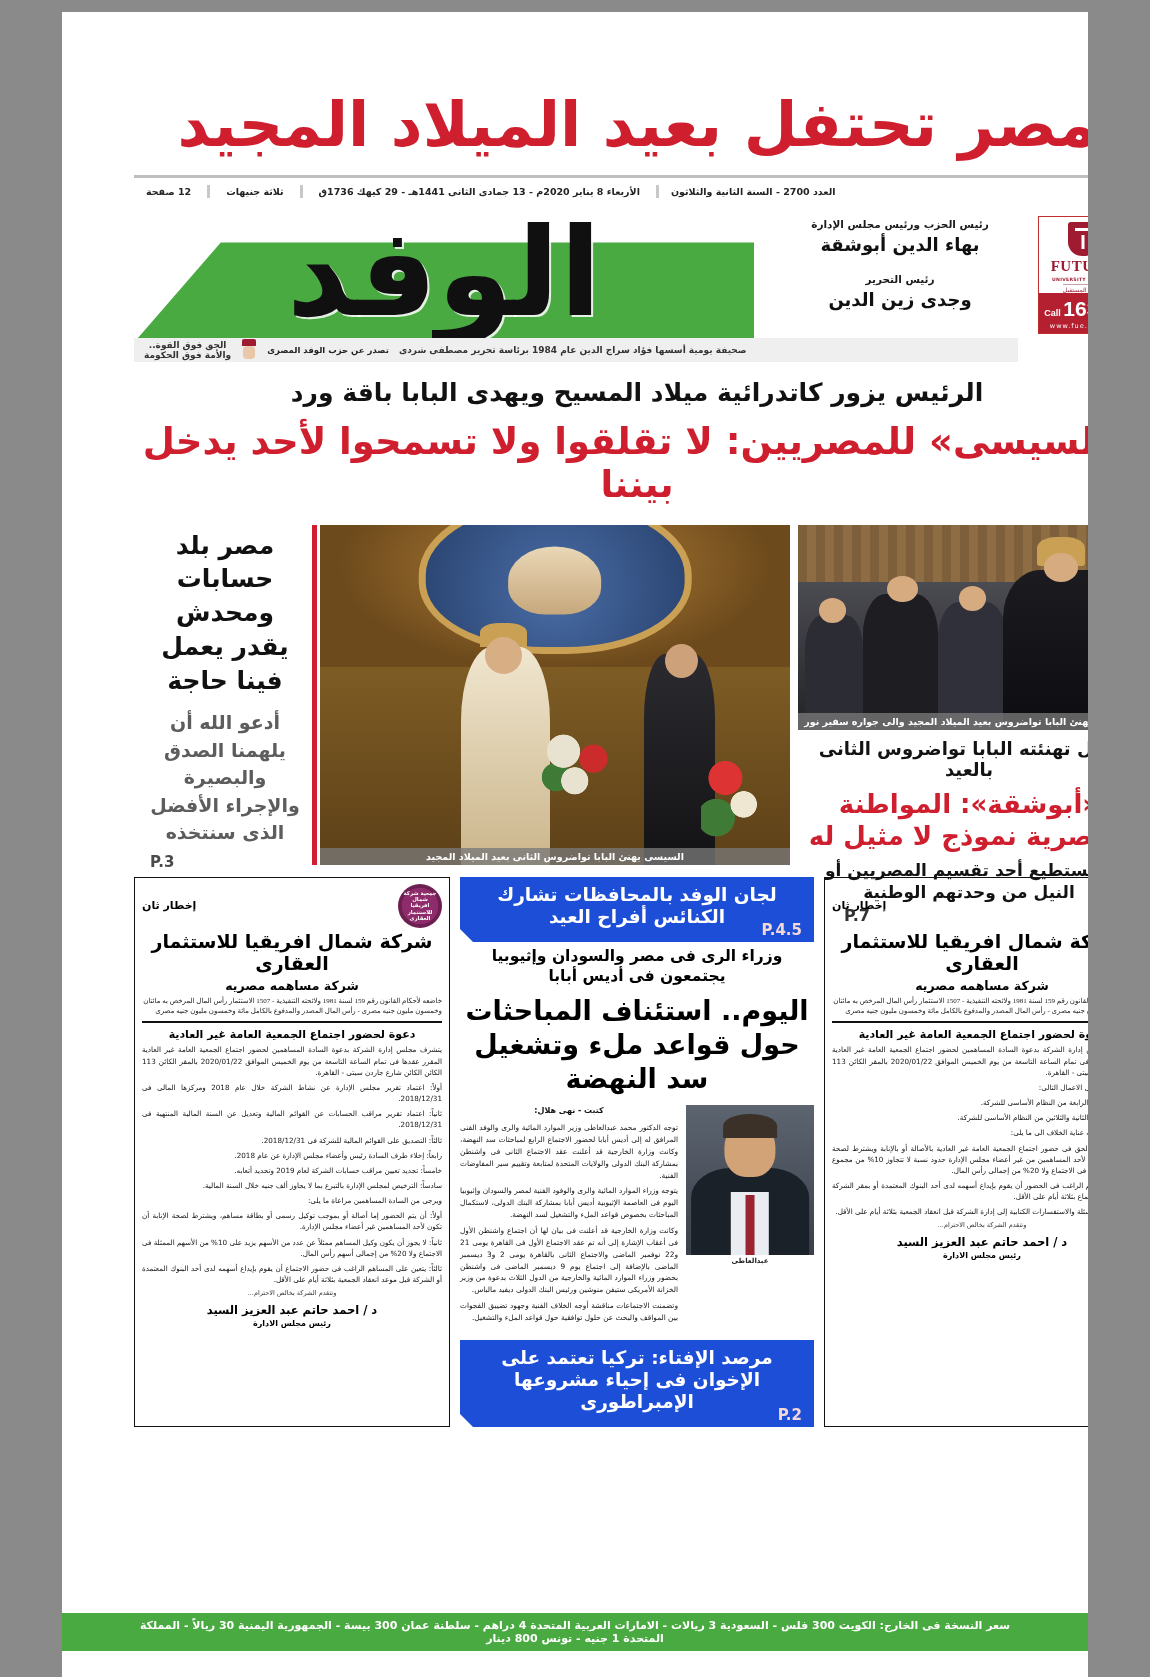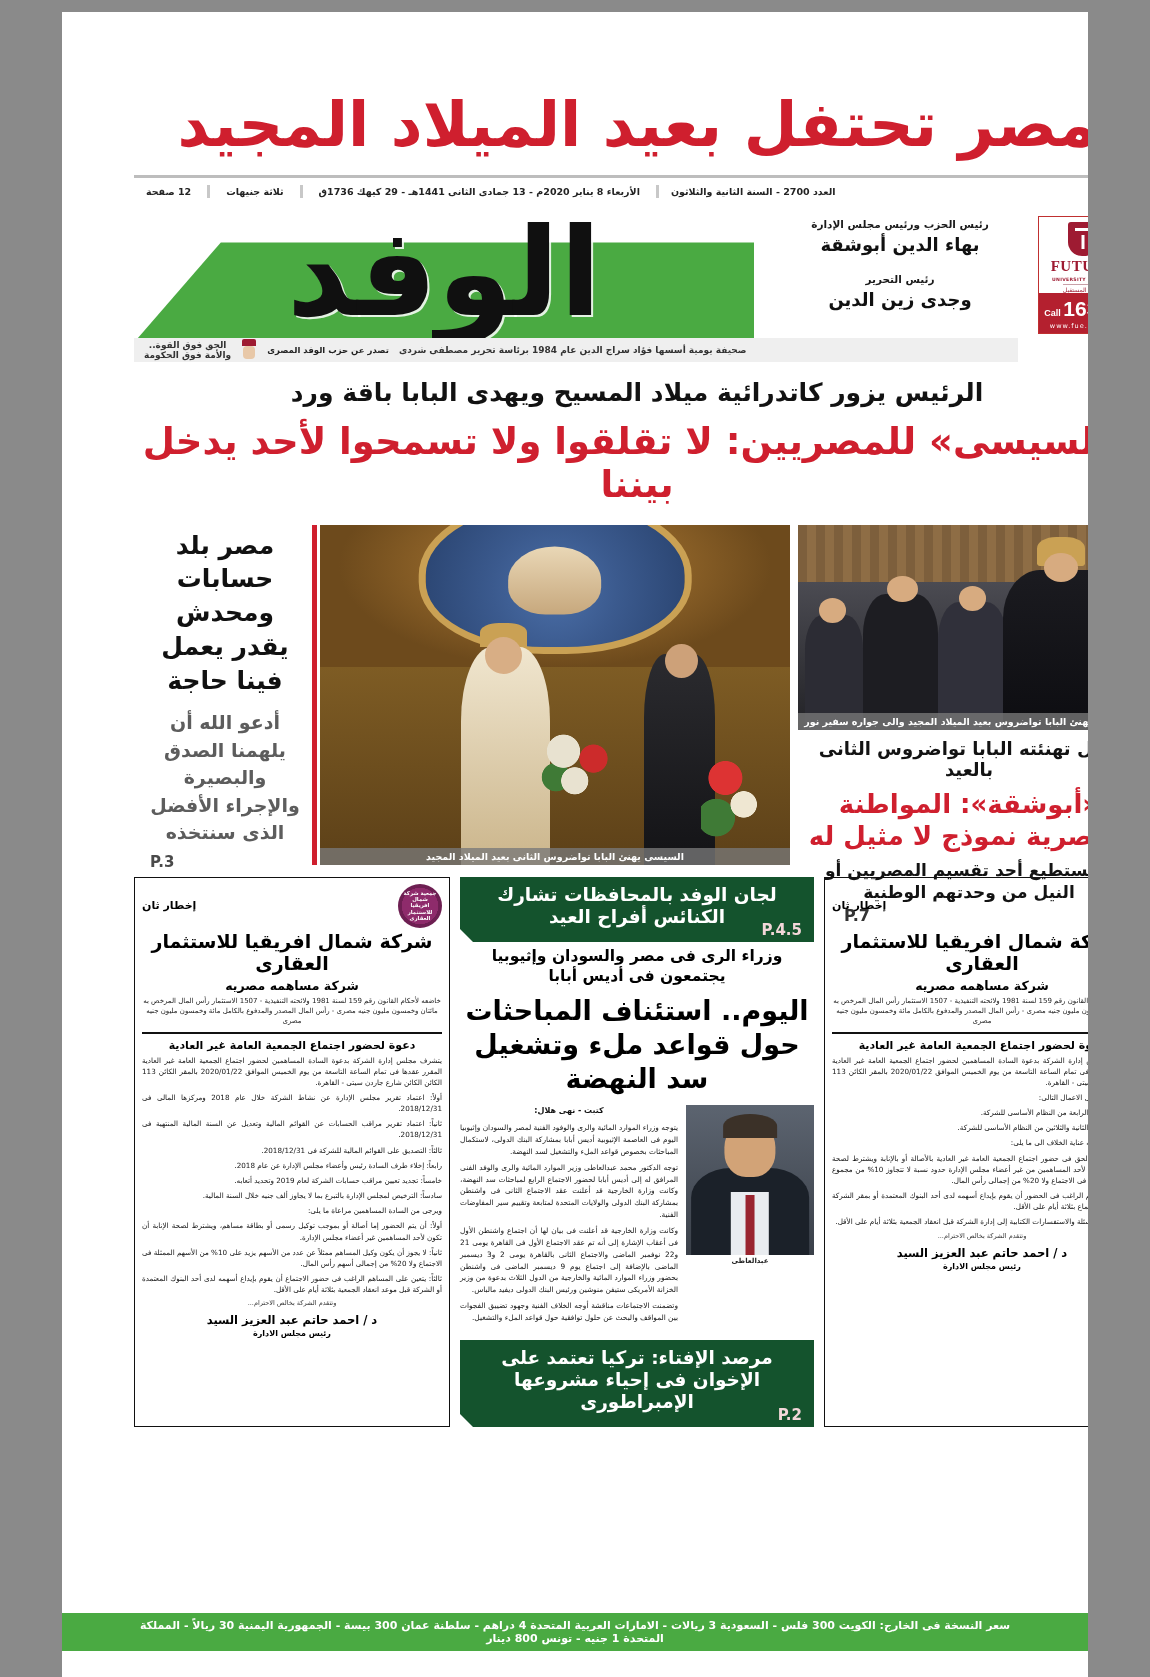--- a/index.html
+++ b/index.html
@@ -276,21 +276,21 @@
   .lead-1 { font-size:18px; font-weight:bold; color:#131313; }
   .lead-2 { margin-top:8px; font-size:26px; font-weight:bold; color:#cf1f2e;
             line-height:1.25;}
   .lead-3 { margin-top:6px; font-size:17px; font-weight:bold; color:#131313;
             line-height:1.35;}
   .lead-p { margin-top:2px; font-size:16px; font-weight:bold; color:#333;
             text-align:left; padding-left:42px;}
 
   
   .ribbon {
-    background:#14532d; color:#fff; position:relative;
+    background:#1d4ed8; color:#fff; position:relative;
     padding:7px 14px 14px; text-align:center;
   }
   .ribbon .rtxt { font-size:18.5px; font-weight:bold; line-height:1.2;}
   .ribbon .rpage {
     position:absolute; right:12px; bottom:3px;
     font-size:15px; font-weight:bold; color:#f3d7d9;
   }
   .ribbon:after{
     content:""; position:absolute; left:0; bottom:0;
     border-left:13px solid #fff; border-top:13px solid transparent;
@@ -310,22 +310,22 @@
   .seal {
     width:44px; height:44px; border-radius:50%;
     background:radial-gradient(circle,#8e2b6b 0 58%, #6d1f52 59% 100%);
     color:#fff; font-size:5.4px; font-weight:bold;
     display:flex; align-items:center; justify-content:center;
     text-align:center; line-height:1.15; padding:4px;
   }
   .ad-title { text-align:center; font-size:19px; font-weight:bold;
               margin-top:2px; line-height:1.2;}
   .ad-sub   { text-align:center; font-size:12.5px; font-weight:bold; margin-top:3px;}
-  .ad-lines { text-align:center; font-size:7px; line-height:1.45; margin-top:3px;
-              color:#1a1a1a;}
+  .ad-lines { text-align:right; font-size:7px; line-height:1.45; margin-top:3px;
+              color:#1a1a1a;font-family:Liberation Serif, serif;}
   .ad-rule  { height:2px; background:#111; margin:5px 0; }
   .ad-h     { text-align:center; font-size:11px; font-weight:bold; margin:3px 0;}
   .ad-body  { font-size:7.2px; line-height:1.55; text-align:justify; color:#141414;}
   .ad-body p{ margin-bottom:4px; }
   .ad-sign  { text-align:center; font-size:11.5px; font-weight:bold; margin-top:6px;}
   .ad-sign2 { text-align:center; font-size:8px; font-weight:bold; margin-top:2px;}
   .ad-note  { text-align:center; font-size:6.5px; margin-top:4px; color:#333;}
 
   .mid-h1 { text-align:center; font-size:15.5px; font-weight:bold; margin-top:4px;
             line-height:1.3;}
@@ -519,22 +519,22 @@
         <div class="rtxt">لجان الوفد بالمحافظات تشارك الكنائس أفراح العيد</div>
         <div class="rpage">P.4.5</div>
       </div>
 
       <div class="mid-h1">وزراء الرى فى مصر والسودان وإثيوبيا يجتمعون فى أديس أبابا</div>
       <div class="mid-h2">اليوم.. استئناف المباحثات حول قواعد ملء وتشغيل سد النهضة</div>
 
       <div class="mid-flex">
         <div class="mid-text">
           <div class="byline">كتبت - نهى هلال:</div>
+          <p>توجه الدكتور محمد عبدالعاطى وزير الموارد المائية والرى والوفد الفنى المرافق له إلى أديس أبابا لحضور الاجتماع الرابع لمباحثات سد النهضة، وكانت وزارة الخارجية قد أعلنت عقد الاجتماع الثانى فى واشنطن بمشاركة البنك الدولى والولايات المتحدة لمتابعة وتقييم سير المفاوضات الفنية.</p>
           <p>يتوجه وزراء الموارد المائية والرى والوفود الفنية لمصر والسودان وإثيوبيا اليوم فى العاصمة الإثيوبية أديس أبابا بمشاركة البنك الدولى، لاستكمال المباحثات بخصوص قواعد الملء والتشغيل لسد النهضة.</p>
-          <p>توجه الدكتور محمد عبدالعاطى وزير الموارد المائية والرى والوفد الفنى المرافق له إلى أديس أبابا لحضور الاجتماع الرابع لمباحثات سد النهضة، وكانت وزارة الخارجية قد أعلنت عقد الاجتماع الثانى فى واشنطن بمشاركة البنك الدولى والولايات المتحدة لمتابعة وتقييم سير المفاوضات الفنية.</p>
           <p>وكانت وزارة الخارجية قد أعلنت فى بيان لها أن اجتماع واشنطن الأول فى أعقاب الإشارة إلى أنه تم عقد الاجتماع الأول فى القاهرة يومى 21 و22 نوفمبر الماضى والاجتماع الثانى بالقاهرة يومى 2 و3 ديسمبر الماضى بالإضافة إلى اجتماع يوم 9 ديسمبر الماضى فى واشنطن بحضور وزراء الموارد المائية والخارجية من الدول الثلاث بدعوة من وزير الخزانة الأمريكى ستيفن منوشين ورئيس البنك الدولى ديفيد مالباس.</p>
           <p>وتضمنت الاجتماعات مناقشة أوجه الخلاف الفنية وجهود تضييق الفجوات بين المواقف والبحث عن حلول توافقية حول قواعد الملء والتشغيل.</p>
         </div>
         <div class="mid-photo">
           <div class="mp-img">
             <div class="mp-body"></div>
             <div class="mp-shirt"></div>
             <div class="mp-tie"></div>
             <div class="mp-head"></div>
             <div class="mp-hair"></div>

